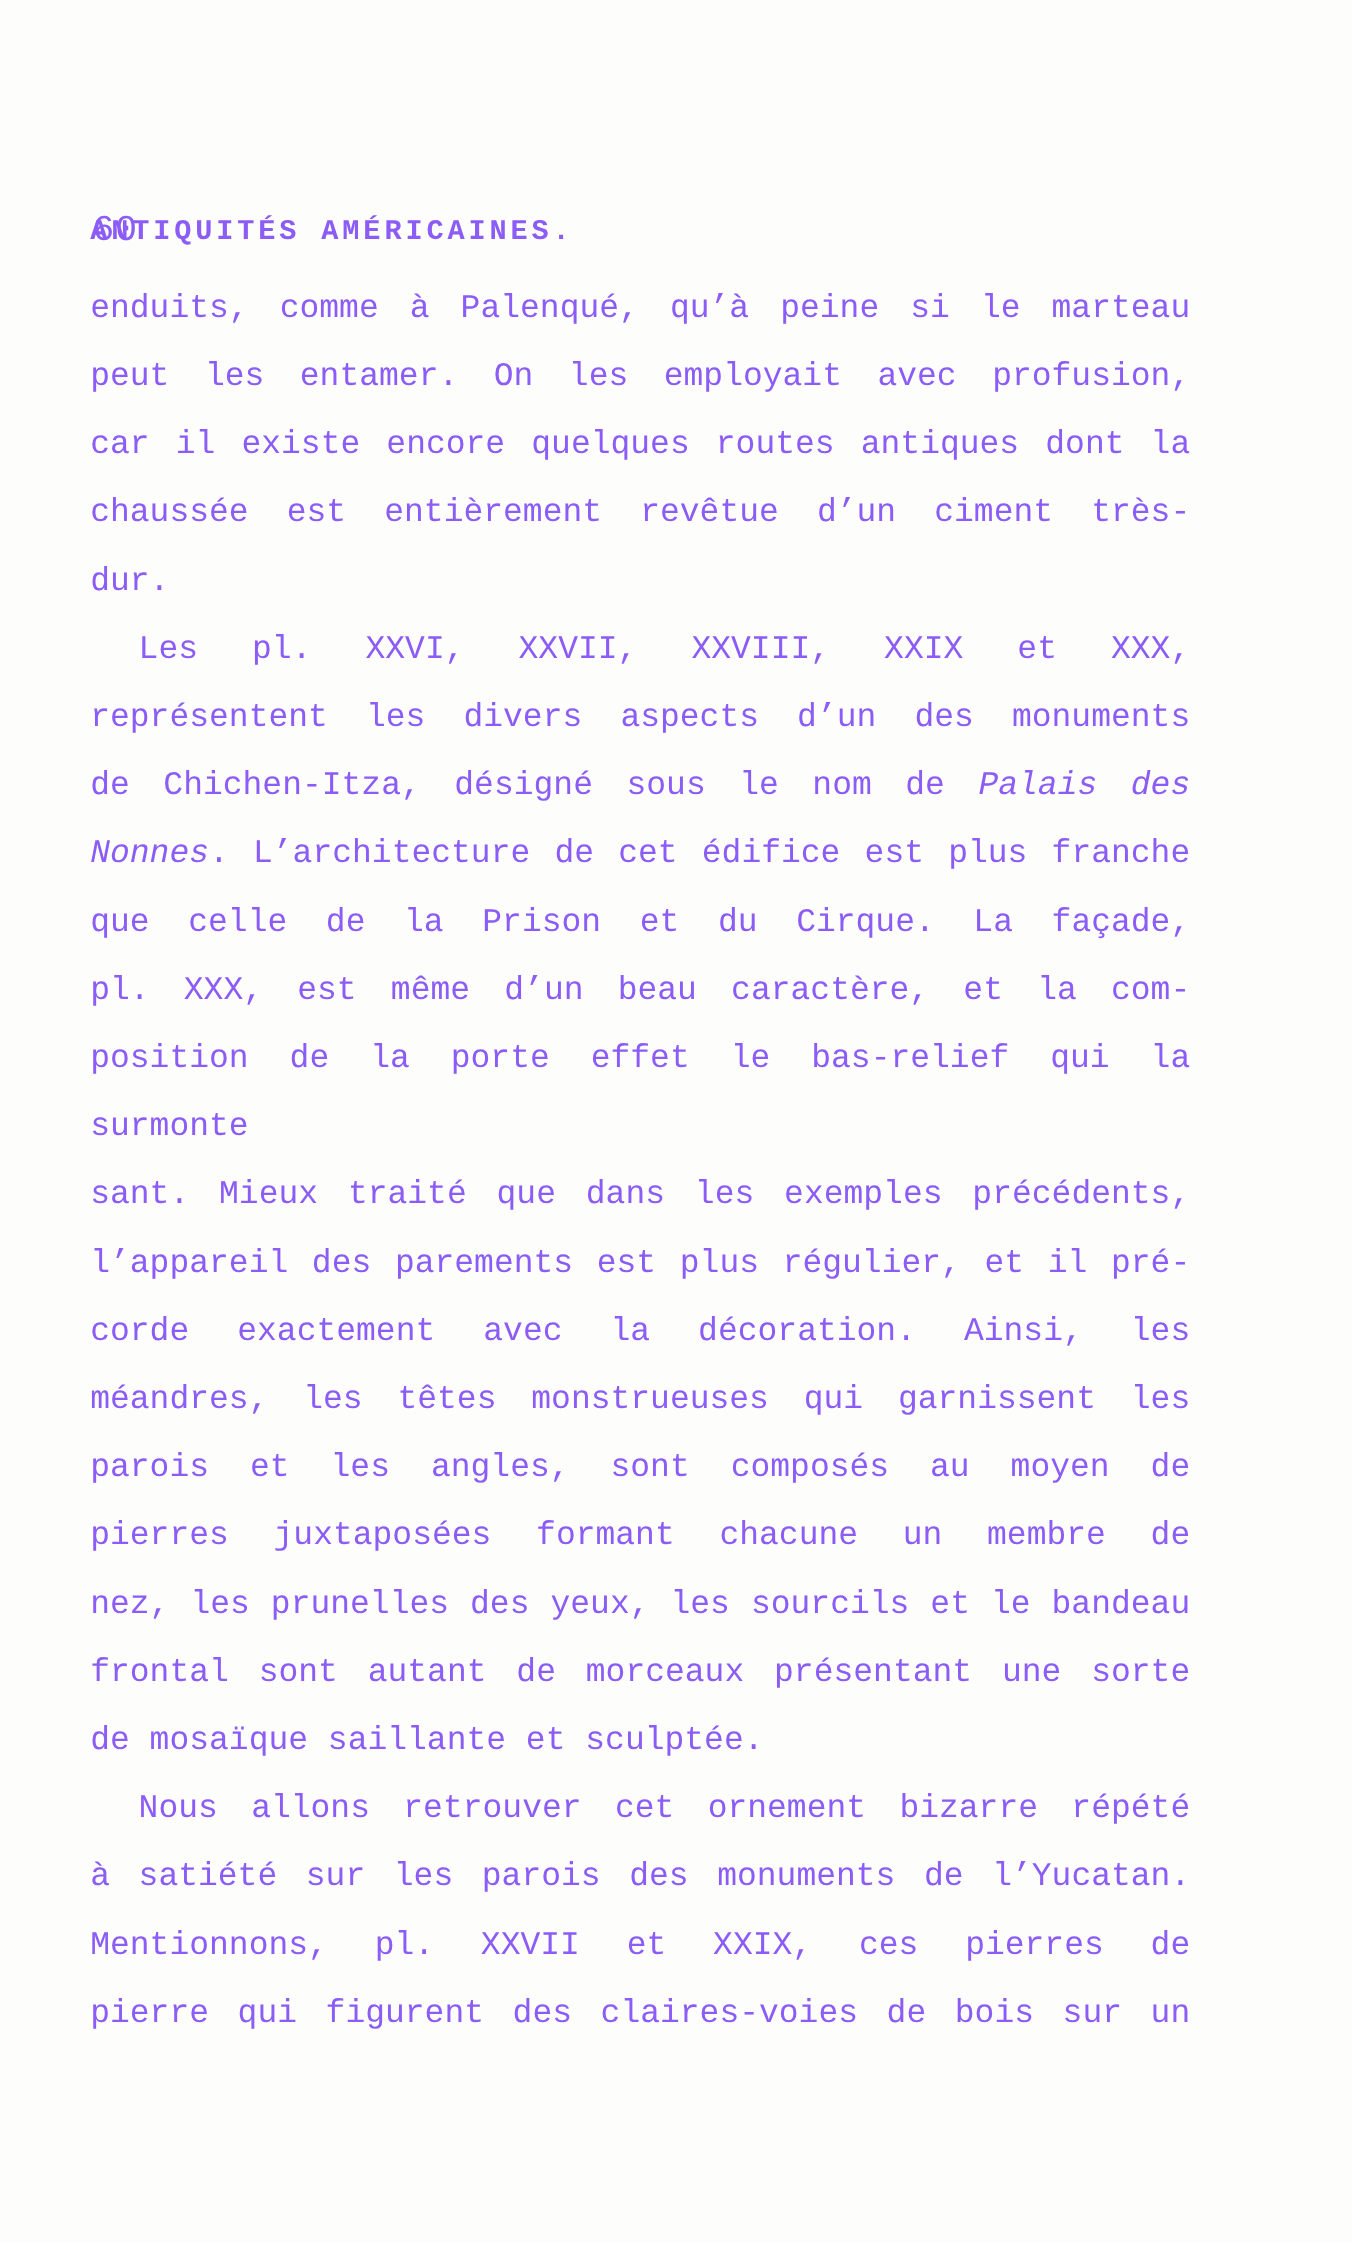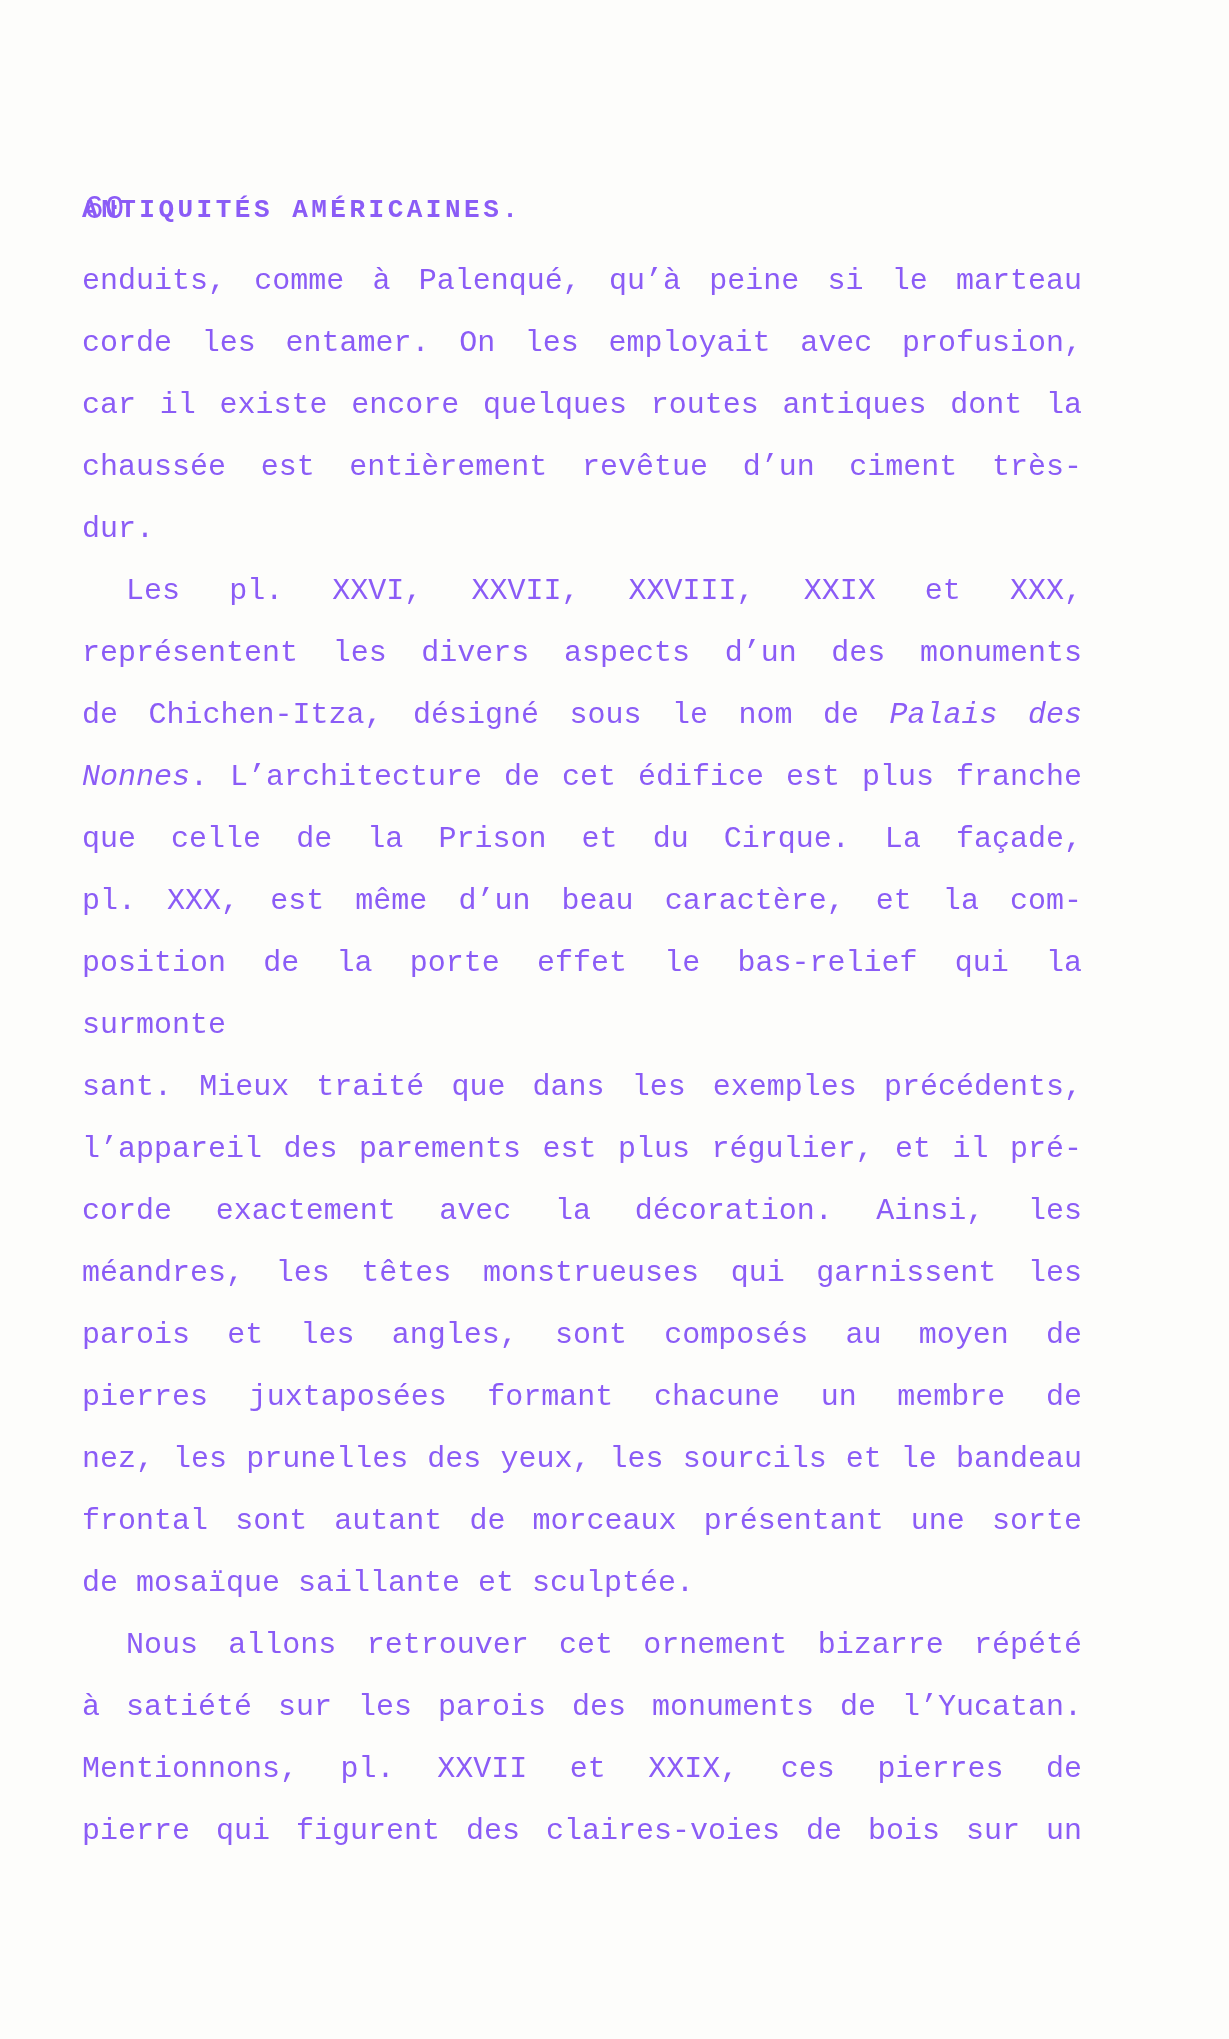--- a/index.html
+++ b/index.html
@@ -65,21 +65,21 @@
 <body>
 
 <div class="page">
   <div class="content">
     <div class="header-row">
       <span class="page-number">60</span>
       <span class="running-title">ANTIQUITÉS AMÉRICAINES.</span>
     </div>
     <div class="page-body">
         <div class="line"><span>enduits, comme à Palenqué, qu’à peine si le marteau</span></div>
-        <div class="line"><span>corde les entamer. On les employait avec profusion,</span></div>
+        <div class="line"><span>peut les entamer. On les employait avec profusion,</span></div>
         <div class="line"><span>car il existe encore quelques routes antiques dont la</span></div>
         <div class="line"><span>chaussée est entièrement revêtue d’un ciment très-</span></div>
         <div class="line para-end"><span>dur.</span></div>
         <div class="line indent"><span>Les pl. XXVI, XXVII, XXVIII, XXIX et XXX,</span></div>
         <div class="line"><span>représentent les divers aspects d’un des monuments</span></div>
         <div class="line"><span>de Chichen-Itza, désigné sous le nom de </span><span class="i">Palais des</span></div>
         <div class="line"><span class="i">Nonnes</span><span>. L’architecture de cet édifice est plus franche</span></div>
         <div class="line"><span>que celle de la Prison et du Cirque. La façade,</span></div>
         <div class="line"><span>pl. XXX, est même d’un beau caractère, et la com-</span></div>
         <div class="line"><span>position de la porte effet le bas-relief qui la surmonte</span></div>

